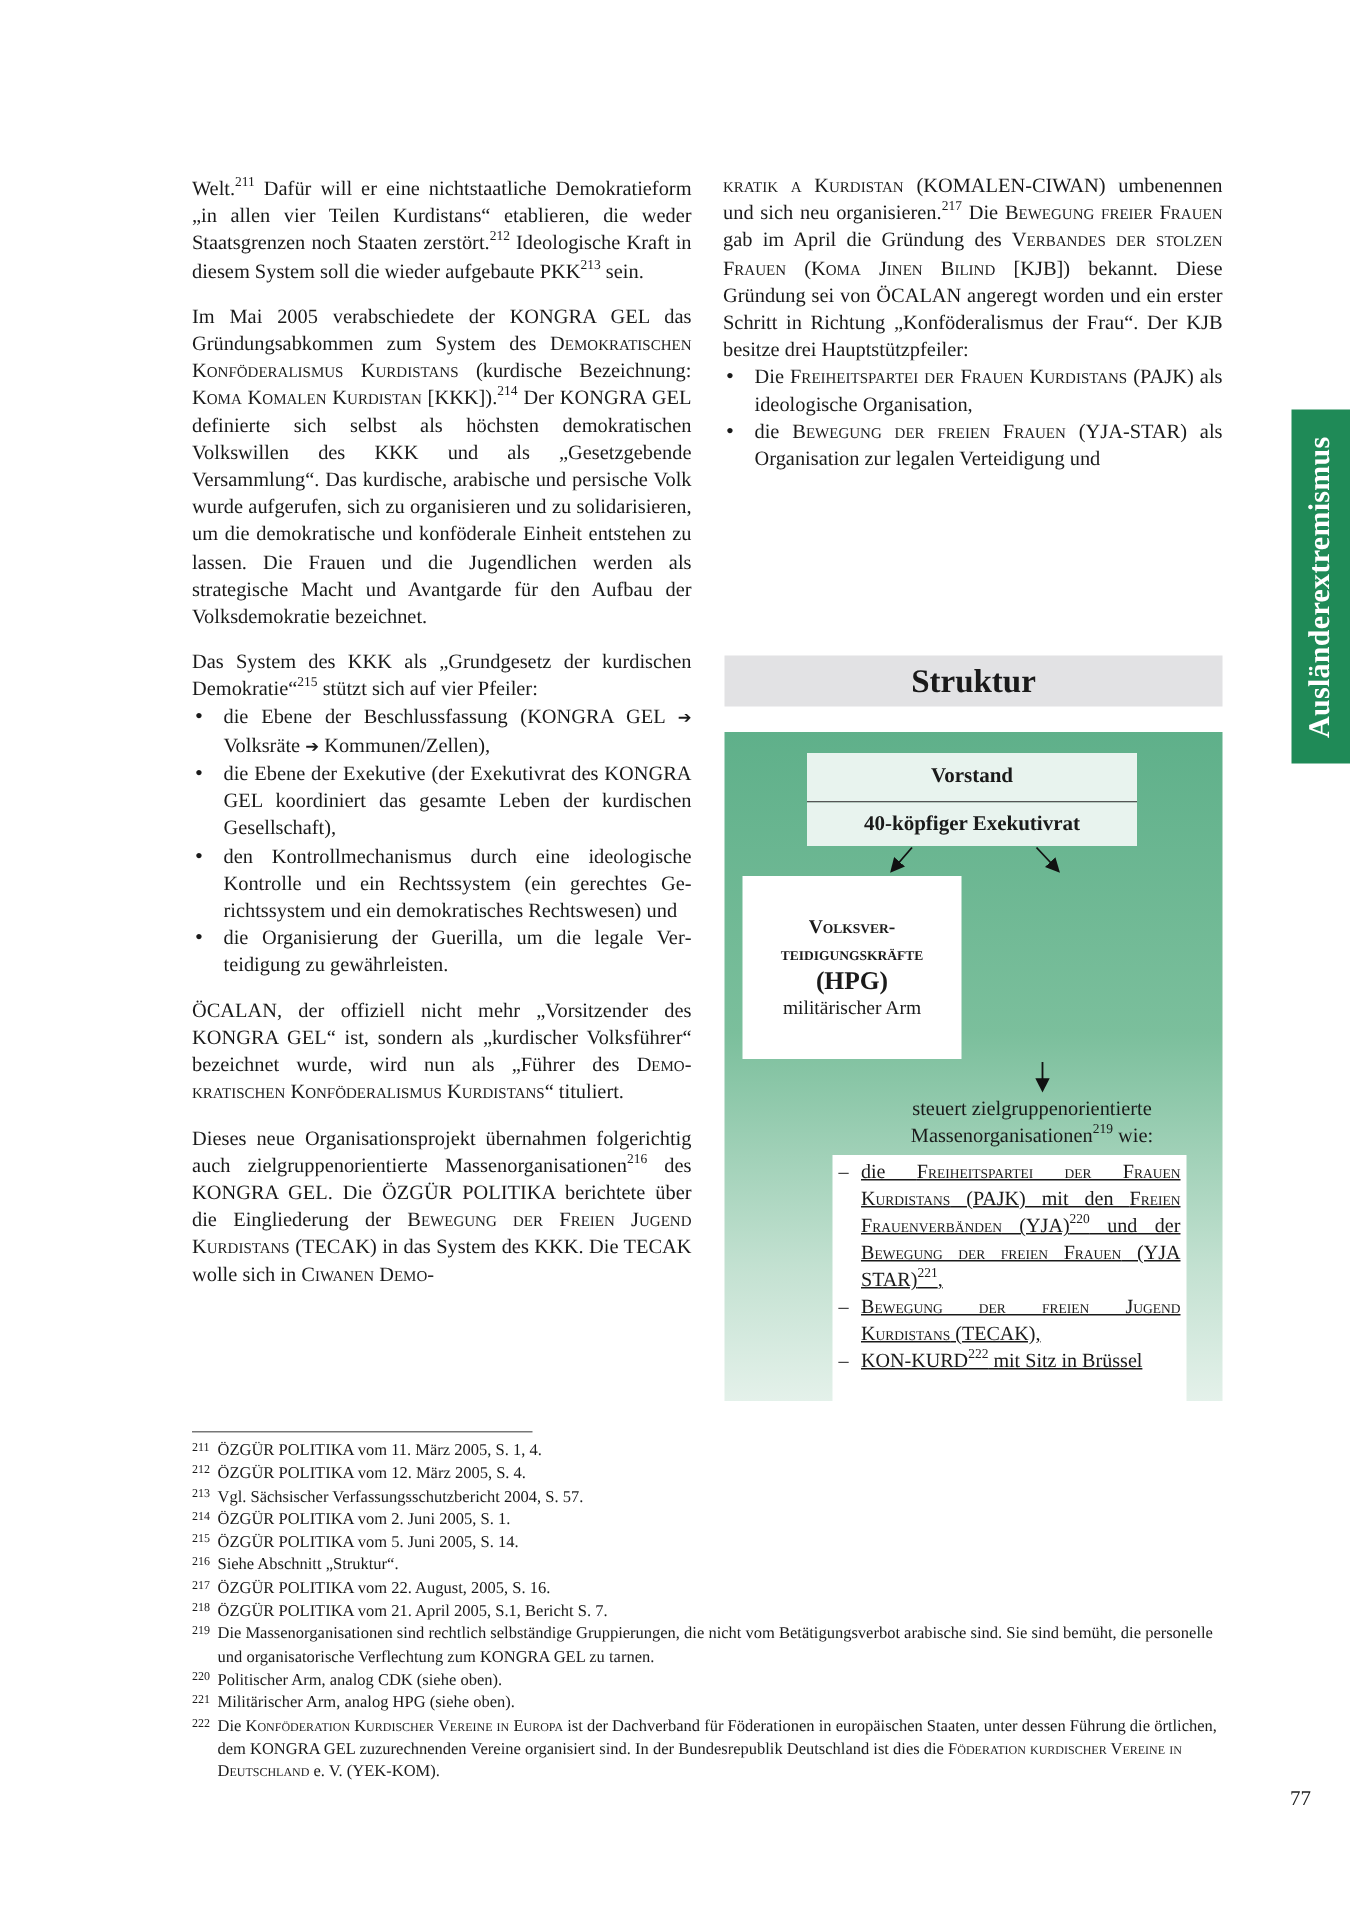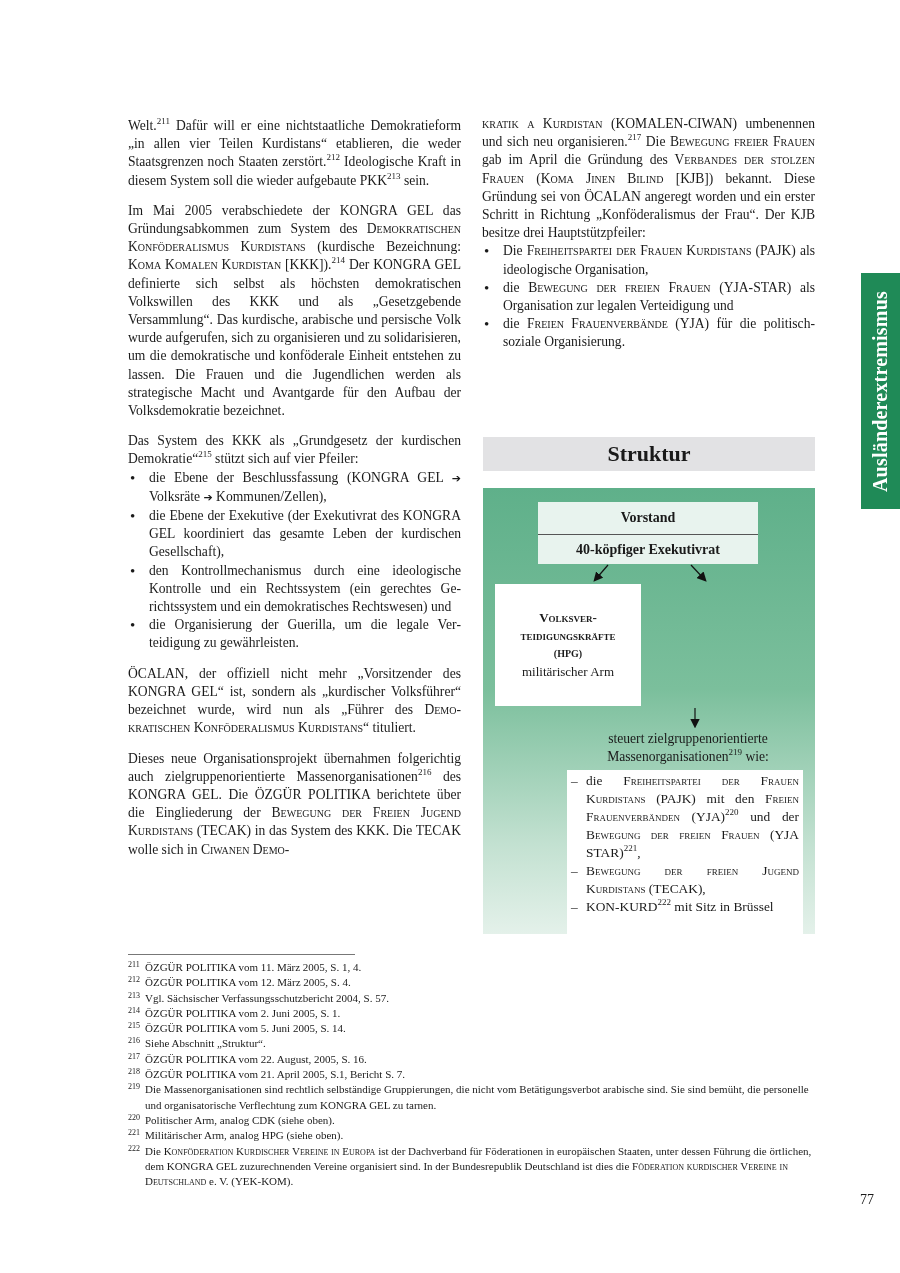--- a/index.html
+++ b/index.html
@@ -30,22 +30,22 @@
   .vbox { position:absolute; background:#e8f3ee; display:flex; align-items:center; justify-content:center;
           font-weight:bold; font-size:14px; }
   #vorstand { left:55px; top:14px; width:220px; height:32px; border-bottom:1px solid #555; }
   #exekutiv { left:55px; top:47px; width:220px; height:29px; }
   .wbox { position:absolute; background:#ffffff; text-align:center; font-size:13px; line-height:18px;
           display:flex; flex-direction:column; justify-content:center; }
   #hpg { left:12px; top:96px; width:146px; height:122px; }
   #cdk { left:172px; top:96px; width:148px; height:122px; }
   .bsc { font-weight:bold; font-variant:small-caps; }
   #steuert { position:absolute; left:85px; top:242px; width:240px; text-align:center; font-size:13.6px; line-height:18px; }
-  #orglist { position:absolute; left:84px; top:282px; width:236px; height:206px; background:#ffffff;
-             font-size:13.4px; line-height:18px; text-align:justify; padding:2px 4px 0 4px; box-sizing:border-box; }
+  #orglist { position:absolute; left:72px; top:282px; width:236px; height:206px; background:#ffffff;
+             font-size:13.4px; line-height:18px; text-align:justify; padding:2px 4px 0 4px; box-sizing:border-box;text-decoration:underline; }
   #orglist ul { list-style:none; margin:0; padding:0; }
   #orglist li { position:relative; padding-left:15px; }
   #orglist li::before { content:"\2013"; position:absolute; left:0; }
   svg.arr { position:absolute; overflow:visible; }
 
   
   #fn-rule { position:absolute; left:128px; top:954px; width:227px; height:1px; background:#777; }
   #footnotes { position:absolute; left:128px; top:960px; width:690px; font-size:11px; line-height:15.3px; }
   .fn { position:relative; padding-left:17px; text-align:left; }
   .fn .num { position:absolute; left:0; top:-3px; font-size:8px; }
@@ -82,21 +82,20 @@
   </p>
 </div>
 
 <div id="right" class="col">
   <p style="margin-bottom:0">
     <span class="sc">kratik a Kurdistan</span><span> (KOMALEN-CIWAN) umbenen­nen und sich neu organisieren.</span><sup>217</sup><span> Die </span><span class="sc">Bewegung freier Frauen</span><span> gab im April die Gründung des </span><span class="sc">Verbandes der stolzen Frauen</span><span> (</span><span class="sc">Koma Jinen Bilind</span><span> [KJB]) bekannt. Diese Gründung sei von ÖCALAN angeregt worden und ein erster Schritt in Richtung „Konföderalismus der Frau“. Der KJB besitze drei Hauptstützpfeiler:</span>
   </p>
   <ul class="bul">
     <li><span>Die </span><span class="sc">Freiheitspartei der Frauen Kurdistans</span><span> (PAJK) als ideologische Organisation,</span></li>
     <li><span>die </span><span class="sc">Bewegung der freien Frauen</span><span> (YJA-STAR) als Organisation zur legalen Verteidigung und</span></li>
-    <li><span>die </span><span class="sc">Freien Frauenverbände</span><span> (YJA) für die poli­tisch-soziale Organisierung.</span></li>
   </ul>
 </div>
 
 <div id="struct-title">Struktur</div>
 <div id="struct-box">
   <div id="vorstand" class="vbox">Vorstand</div>
   <div id="exekutiv" class="vbox">40-köpfiger Exekutivrat</div>
 
   <svg class="arr" style="left:0;top:0" width="332" height="446">
     <defs>
@@ -105,21 +104,21 @@
         </marker>
       </defs>
     <line x1="125" y1="77" x2="112" y2="92" stroke="#111" stroke-width="1.2" marker-end="url(#ah)"></line>
     <line x1="208" y1="77" x2="222" y2="92" stroke="#111" stroke-width="1.2" marker-end="url(#ah)"></line>
     <line x1="212" y1="220" x2="212" y2="238" stroke="#111" stroke-width="1.2" marker-end="url(#ah)"></line>
   </svg>
 
   <div id="hpg" class="wbox">
     <div class="bsc">Volksver-</div>
     <div class="bsc">teidigungskräfte</div>
-    <div style="font-weight:bold;font-size:10px">(HPG)</div>
+    <div style="font-weight:bold;font-size:17px">(HPG)</div>
     <div>militärischer Arm</div>
   </div>
 
   <div id="steuert">
     <div>steuert zielgruppenorientierte</div>
     <div><span>Massenorganisationen</span><sup>219</sup><span> wie:</span></div>
   </div>
 
   <div id="orglist">
     <ul>

